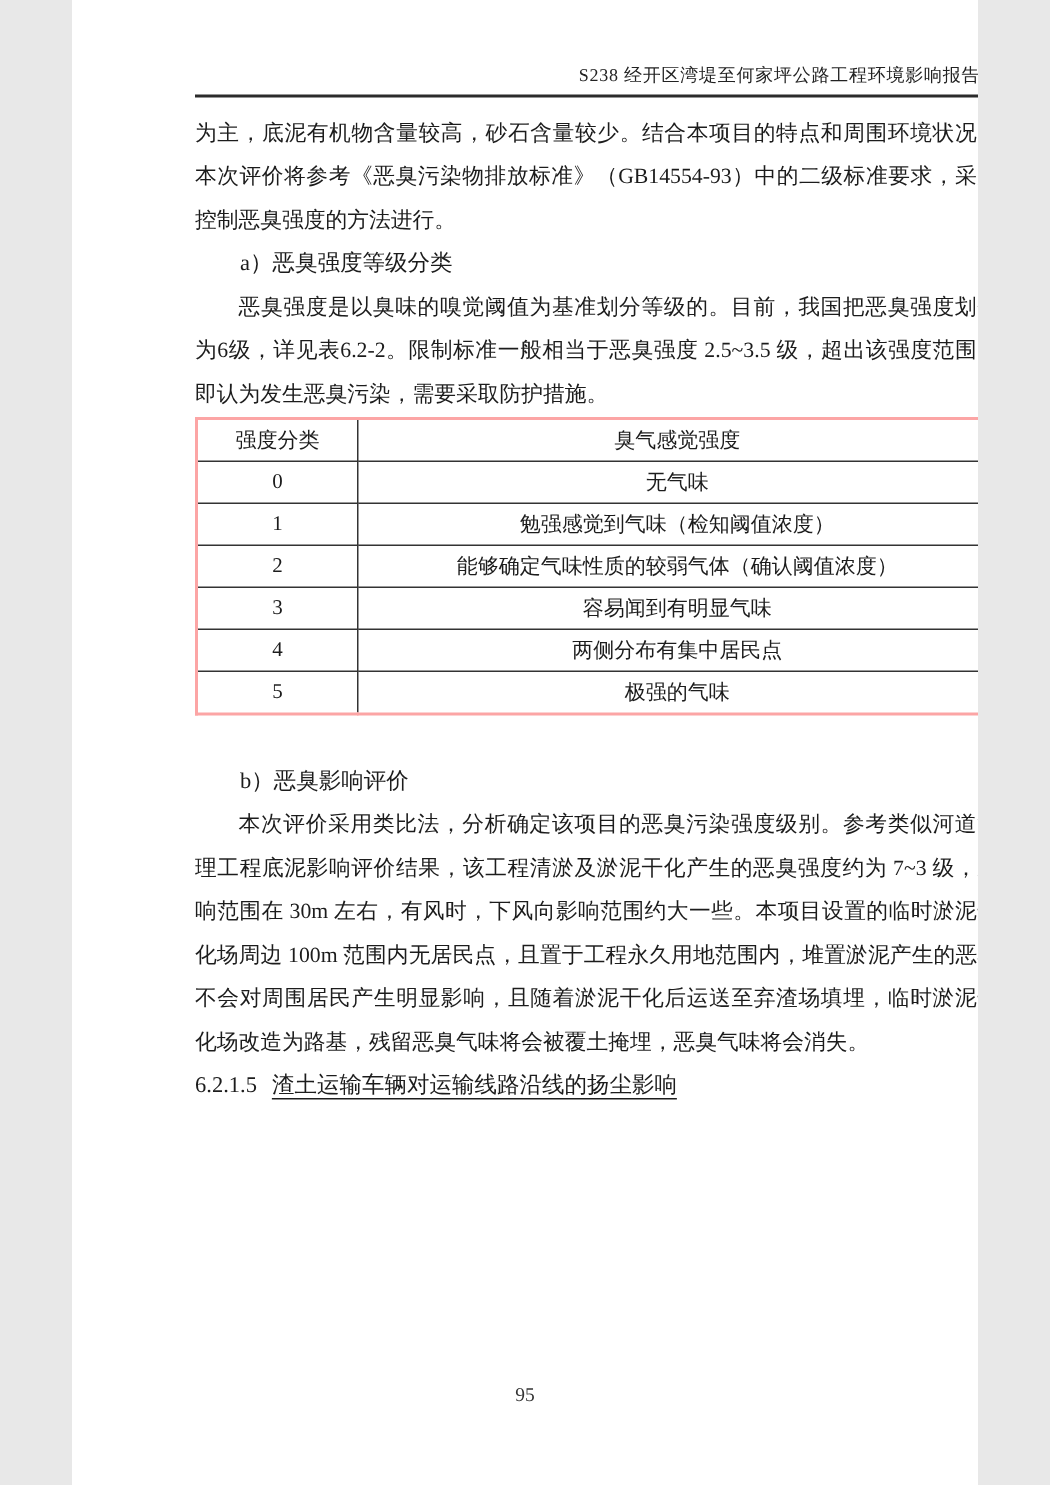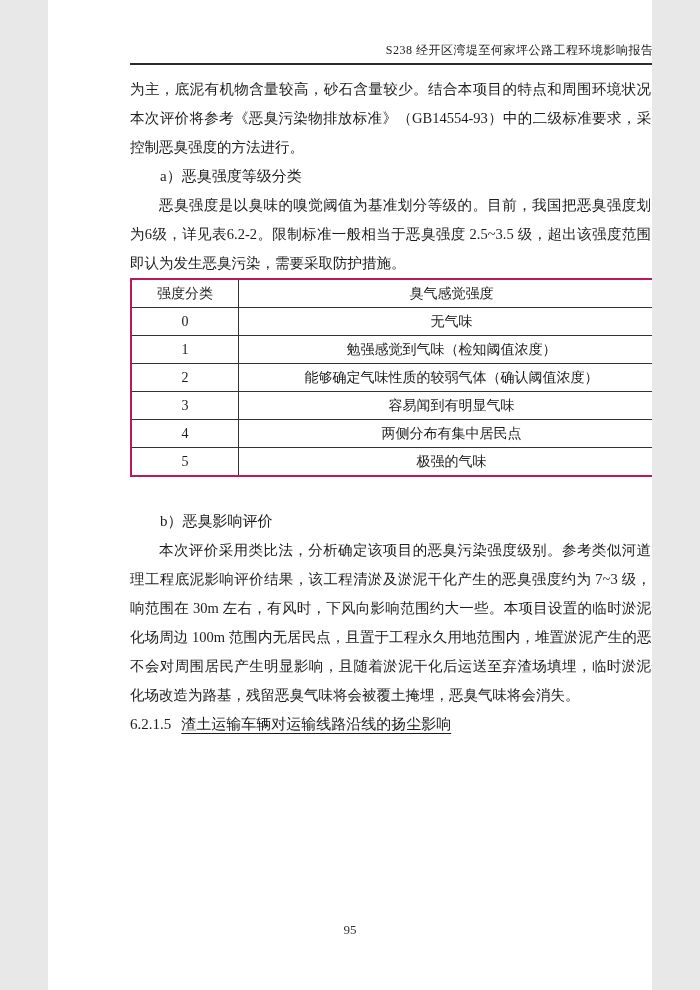--- a/index.html
+++ b/index.html
@@ -50,21 +50,21 @@
     margin: 8px 0 6px 0;
     text-align: center;
     font-weight: bold;
     font-size: 15px;
     line-height: 26px;
   }
   .caption-label { margin-right: 18px; }
   table.odor-table {
     width: 100%;
     border-collapse: collapse;
-    border: 2px solid #be185d;
+    border: 2px solid #fca5a5;
     table-layout: fixed;
   }
   table.odor-table td {
     border: 1px solid #333;
     height: 27px;
     padding: 0 4px;
     text-align: center;
     vertical-align: middle;
     font-size: 14px;
   }

